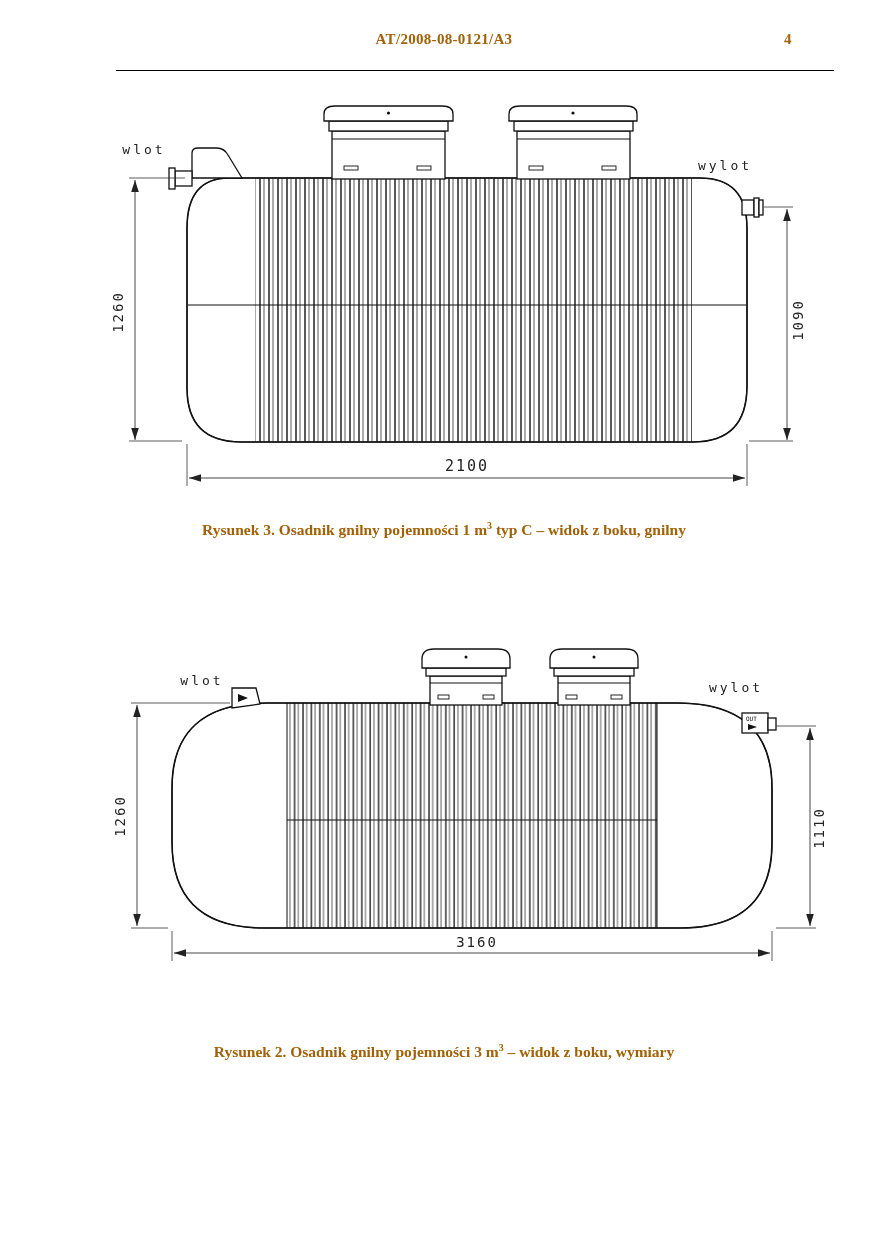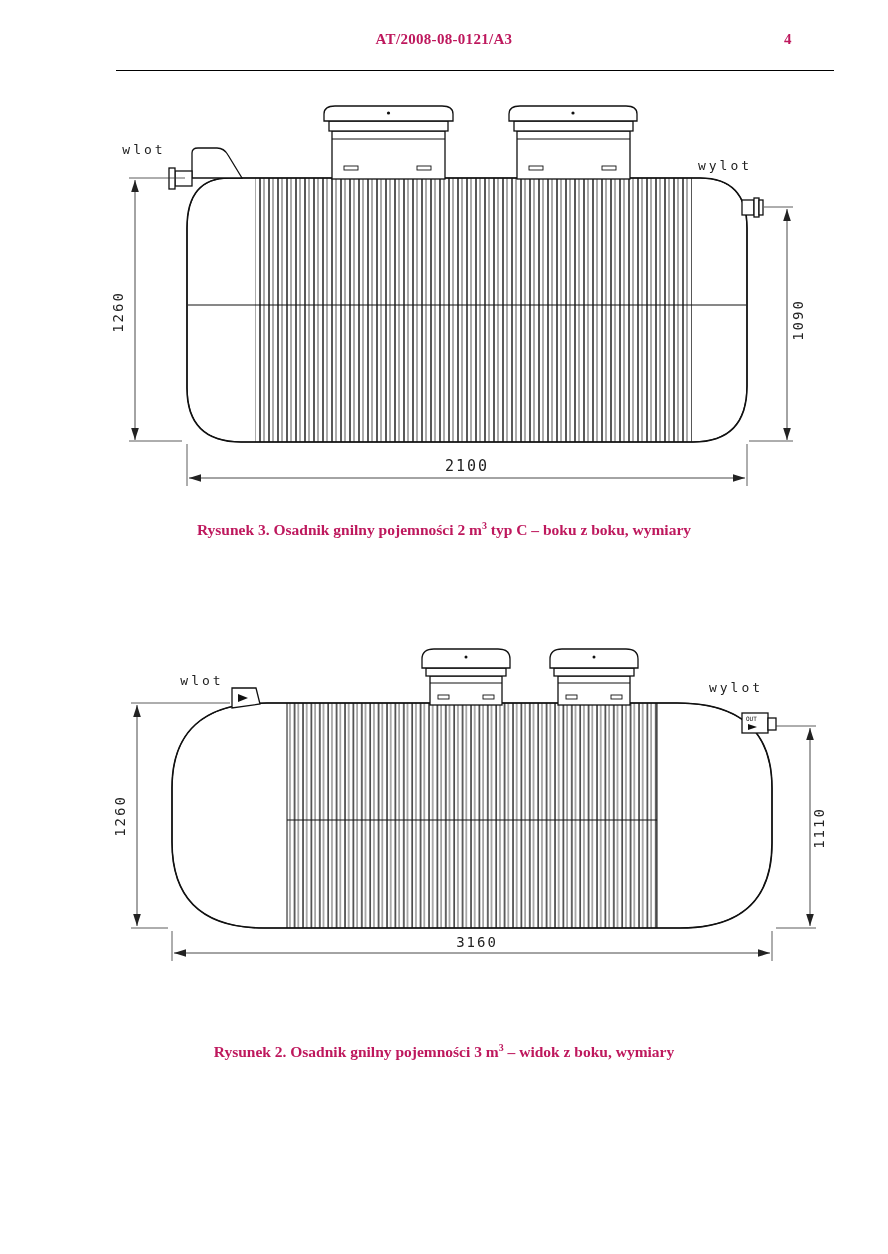--- a/index.html
+++ b/index.html
@@ -1,18 +1,18 @@
 <!DOCTYPE html>
 <html><head>
 <meta charset="utf-8">
 <style>
   html,body{margin:0;padding:0;background:#fff;}
   .page{
     position:relative;width:885px;height:1254px;background:#ffffff;
-    font-family:"Liberation Serif", serif;color:#be185d;overflow:hidden;margin:0 auto;
+    font-family:"Liberation Serif", serif;color:#a16207;overflow:hidden;margin:0 auto;
   }
   .doc-header-title{
     position:absolute;top:31px;left:0;width:100%;text-align:center;
     font-weight:bold;font-size:15px;letter-spacing:.3px;
   }
   .page-number{
     position:absolute;top:31px;right:95px;font-weight:bold;font-size:15px;
   }
   .header-rule{
     position:absolute;top:70px;left:114px;width:718px;height:0;
@@ -122,21 +122,21 @@
     </g>
     <g>
       <line class="ext" x1="90" y1="354" x2="90" y2="396"></line>
       <line class="ext" x1="650" y1="354" x2="650" y2="396"></line>
       <line class="dim" x1="92" y1="388" x2="648" y2="388" marker-start="url(#arrA)" marker-end="url(#arrA)"></line>
       <text class="dimnum" x="370" y="381" text-anchor="middle" style="font-size:15px;">2100</text>
     </g>
   </svg>
 
   <div class="caption" style="top:520px;">
-    <span>Rysunek 3. Osadnik gnilny pojemności 2 m</span><sup>3</sup><span> typ C – boku z boku, wymiary</span>
+    <span>Rysunek 3. Osadnik gnilny pojemności 1 m</span><sup>3</sup><span> typ C – widok z boku, gnilny</span>
   </div>
 
   <svg class="figure" style="left:90px;top:640px;" width="780" height="330" viewBox="0 0 780 330">
     <defs>
       <marker id="arrB" markerWidth="14" markerHeight="10" refX="12" refY="5" orient="auto-start-reverse" markerUnits="userSpaceOnUse">
         <path d="M0,1.2 L12,5 L0,8.8 Z" fill="#222"></path>
       </marker>
       <pattern id="ribsB" width="8.4" height="10" patternUnits="userSpaceOnUse">
         <path d="M1,0 V10" stroke="#111" stroke-width="1.3"></path>
         <path d="M4.7,0 V10" stroke="#111" stroke-width="0.7"></path>

